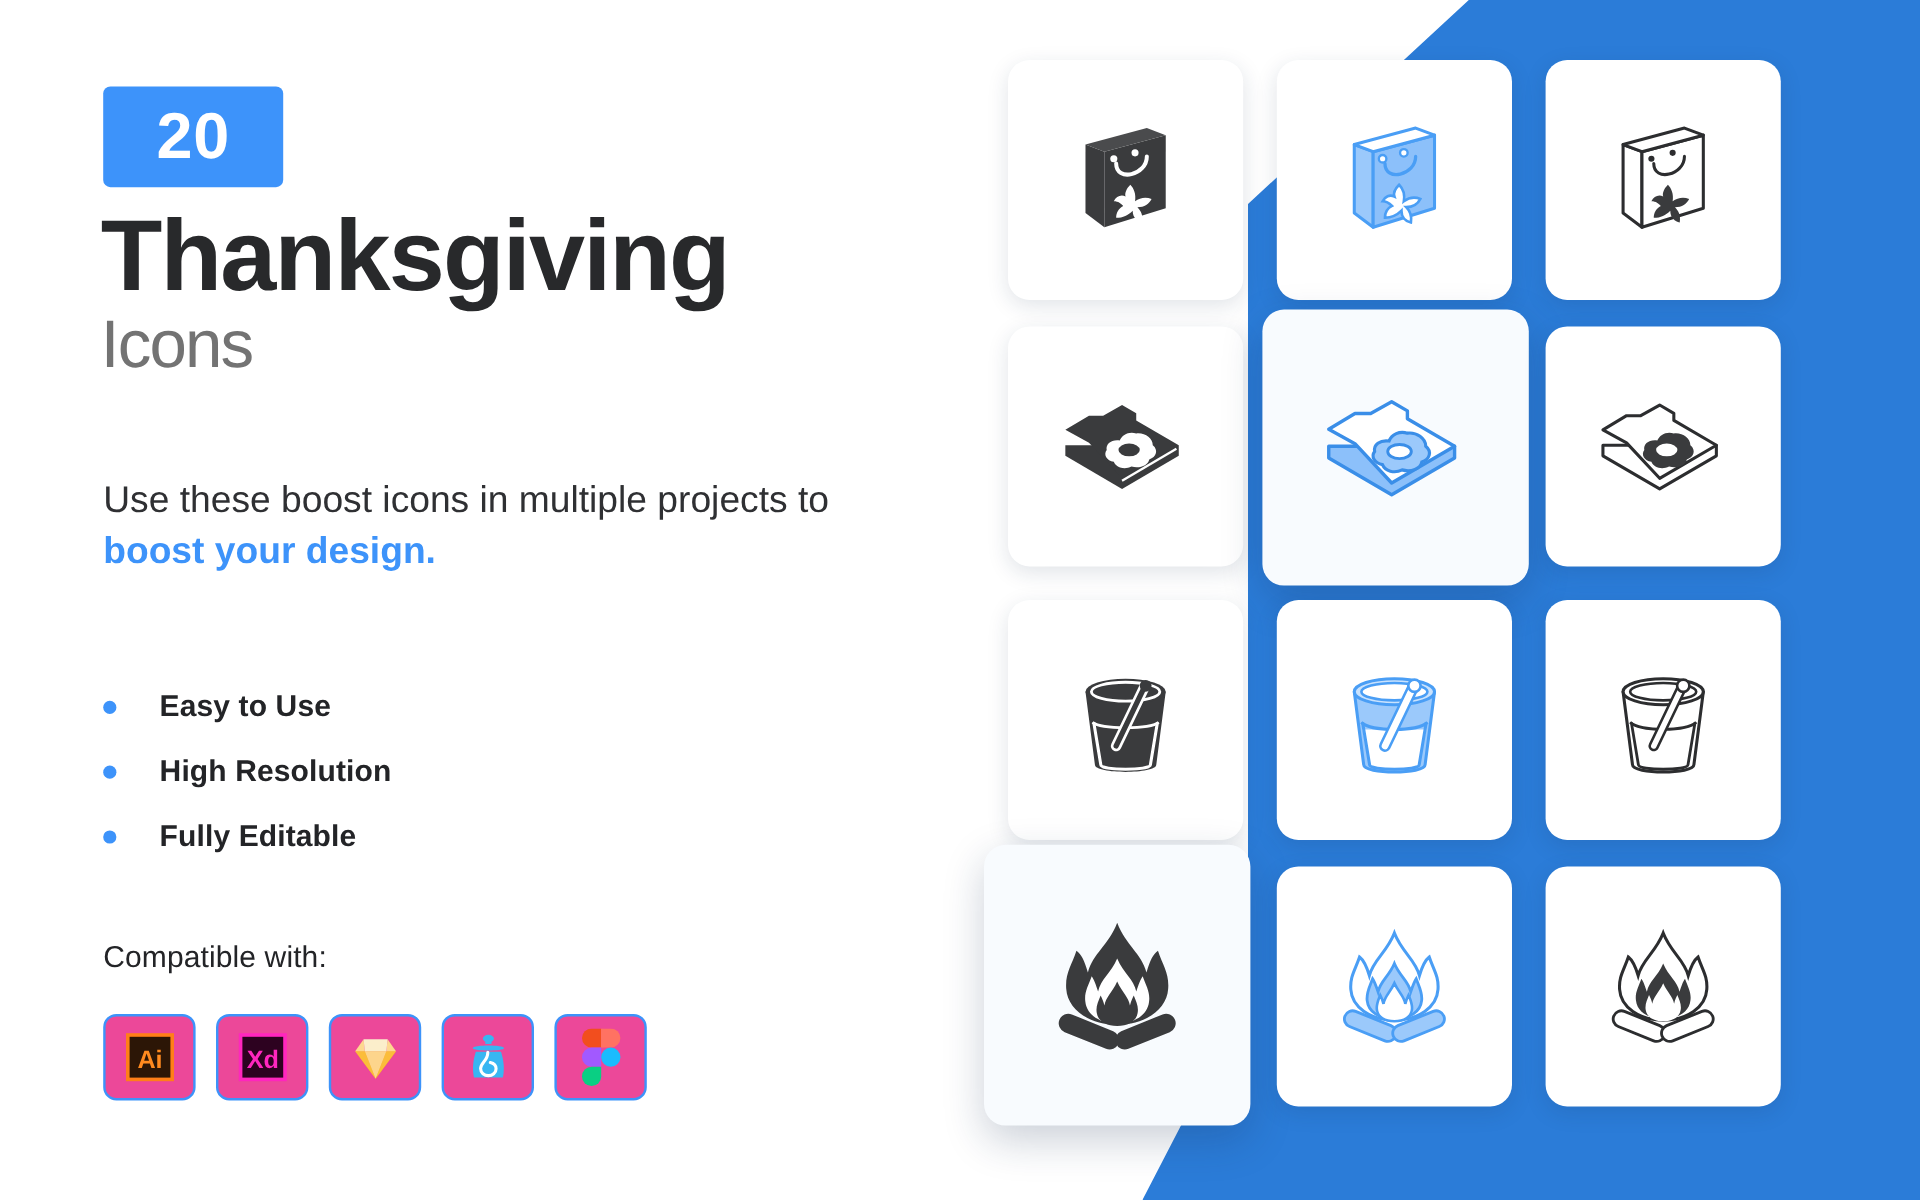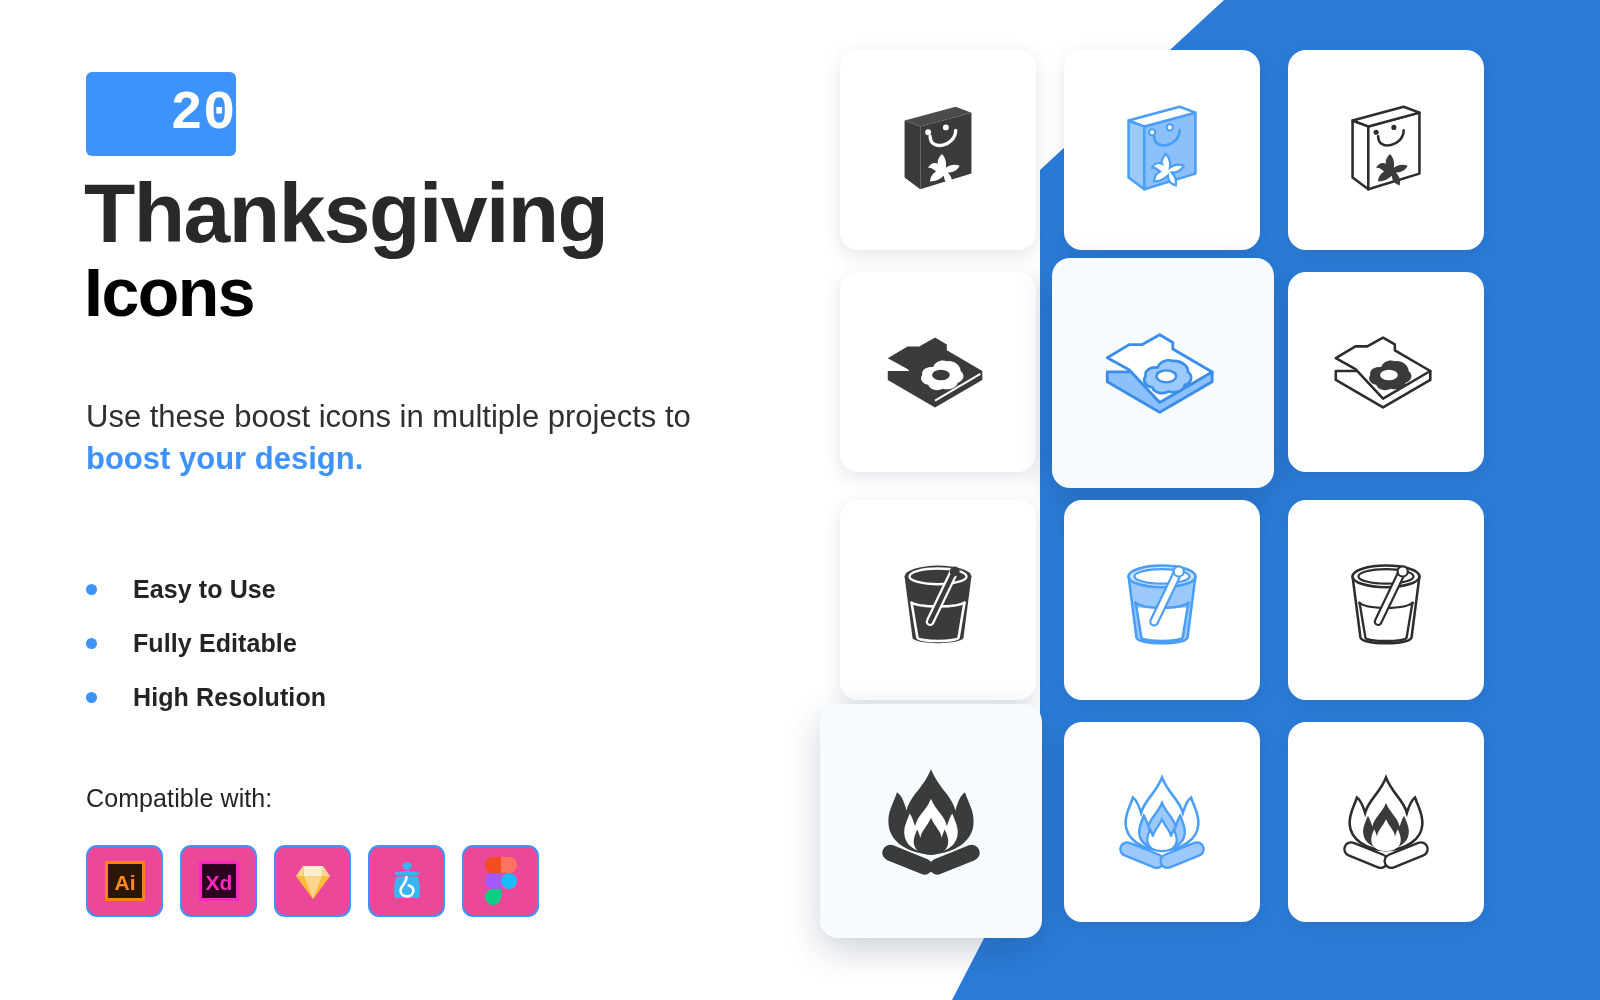--- a/index.html
+++ b/index.html
@@ -7,27 +7,27 @@
     font-family:"Liberation Sans", sans-serif; }
 
   .page { position:relative; width:1600px; height:1000px; background:#fff; }
 
   
   .left { position:absolute; left:0; top:0; width:800px; height:1000px; padding:0; }
 
   .badge {
     position:absolute; left:86px; top:72px; width:150px; height:84px;
     background:#3d93fa; border-radius:6px;
-    display:flex; align-items:center; justify-content:flex-end;font-family:Liberation Mono, monospace;
+    display:flex; align-items:center; justify-content:center;
   }
   .badge span { color:#ffffff; font-size:54px; font-weight:700; letter-spacing:0.5px; line-height:1; }
 
   .title { position:absolute; left:84px; top:172px; width:700px; }
   .title .t1 { display:block; font-size:84px; font-weight:700; color:#28292b; line-height:0.98; letter-spacing:-1.5px; }
-  .title .t2 { display:block; font-size:68px; font-weight:700; color:#000000; line-height:1.02; letter-spacing:-1.5px; margin-top:4px; }
+  .title .t2 { display:block; font-size:56px; font-weight:400; color:#737373; line-height:1.02; letter-spacing:-1.5px; margin-top:4px; }
 
   .subtitle { position:absolute; left:86px; top:396px; width:620px;
     font-size:31px; font-weight:400; color:#2f3033; line-height:1.35; }
   .subtitle .hl { color:#3d93fa; font-weight:700; }
 
   .features { position:absolute; left:86px; top:562px; width:500px; }
   .feat { display:flex; align-items:center; height:54px; }
   .feat .dot { width:11px; height:11px; border-radius:50%; background:#3d93fa; flex:0 0 11px; }
   .feat .flabel { margin-left:36px; font-size:25px; font-weight:700; color:#232427; letter-spacing:0.1px; }
 
@@ -82,25 +82,25 @@
 
     <p class="subtitle"><span>Use these boost icons in multiple projects to </span><span class="hl">boost your design.</span></p>
 
     <div class="features">
       <div class="feat">
         <span class="dot"></span>
         <span class="flabel">Easy to Use</span>
       </div>
       <div class="feat">
         <span class="dot"></span>
-        <span class="flabel">Fully Editable</span>
+        <span class="flabel">High Resolution</span>
       </div>
       <div class="feat">
         <span class="dot"></span>
-        <span class="flabel">High Resolution</span>
+        <span class="flabel">Fully Editable</span>
       </div>
     </div>
 
     <div class="compat-title">Compatible with:</div>
 
     <div class="apps">
 
       <div class="app">
         <svg width="44" height="44" viewBox="0 0 44 44">
           <rect x="2" y="2" width="40" height="40" fill="#ff7f18"></rect>

